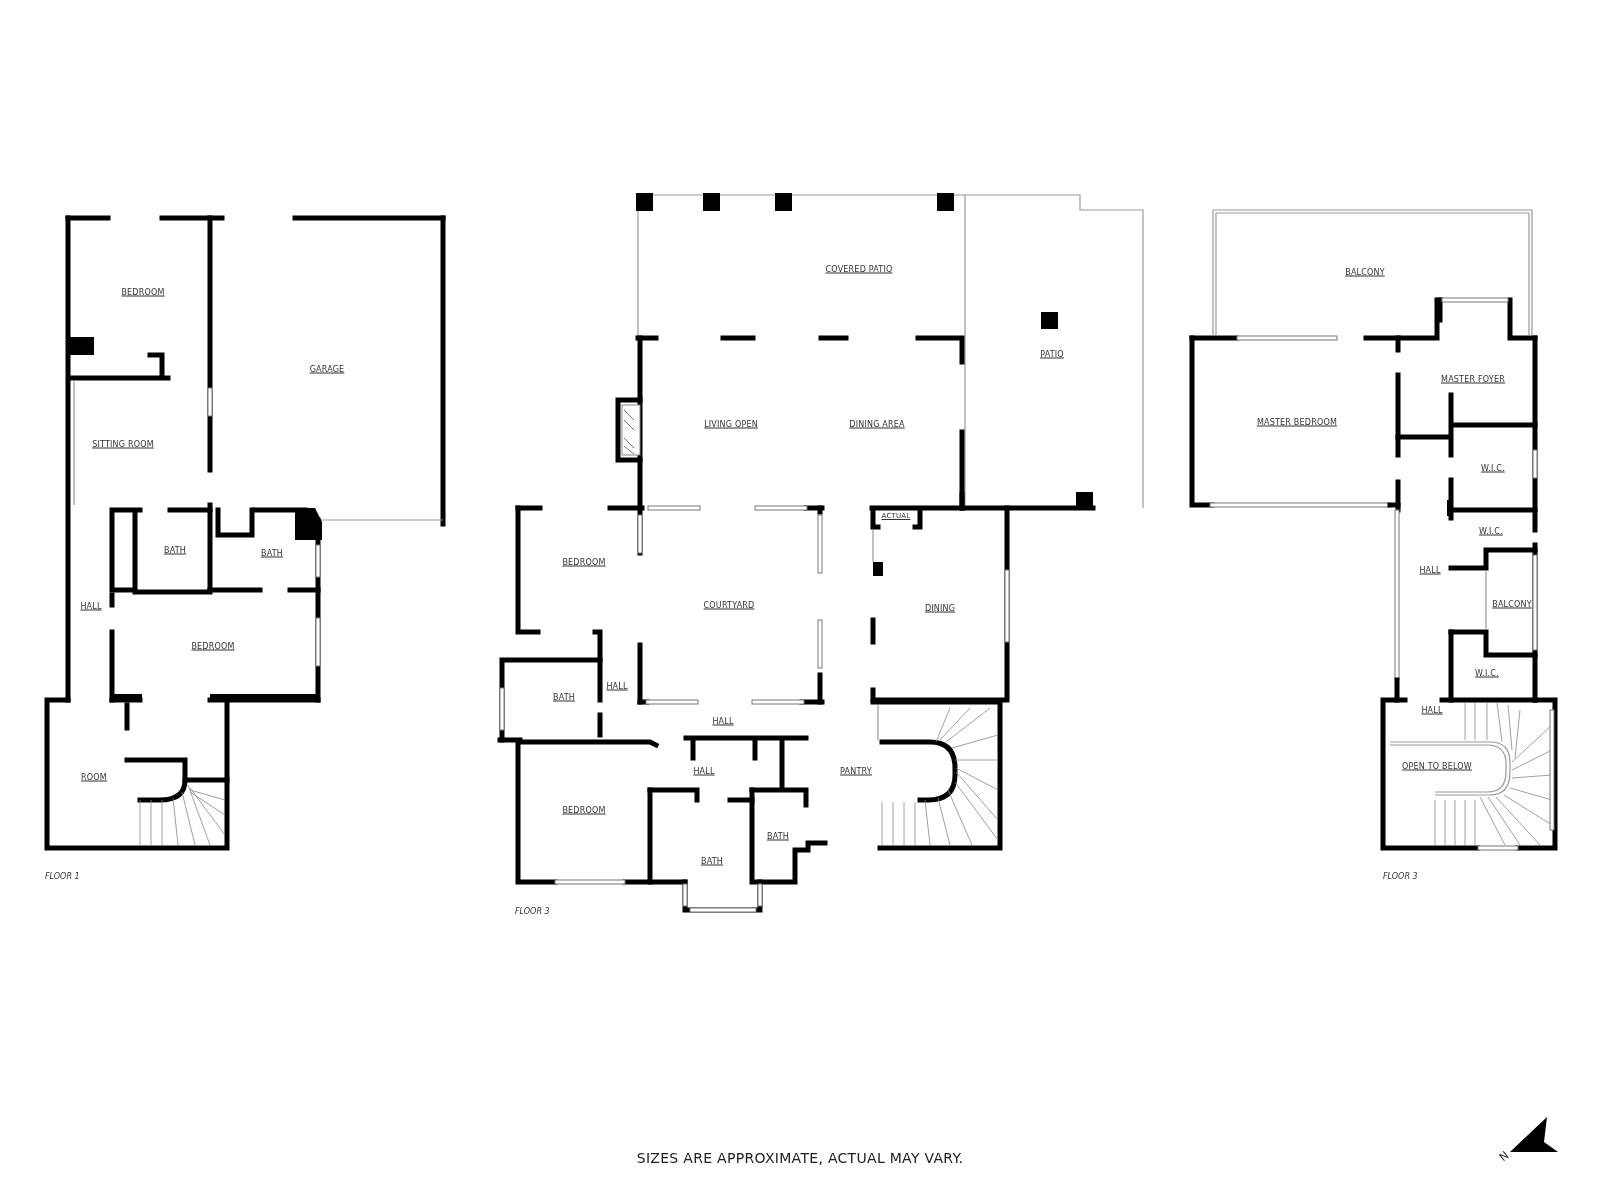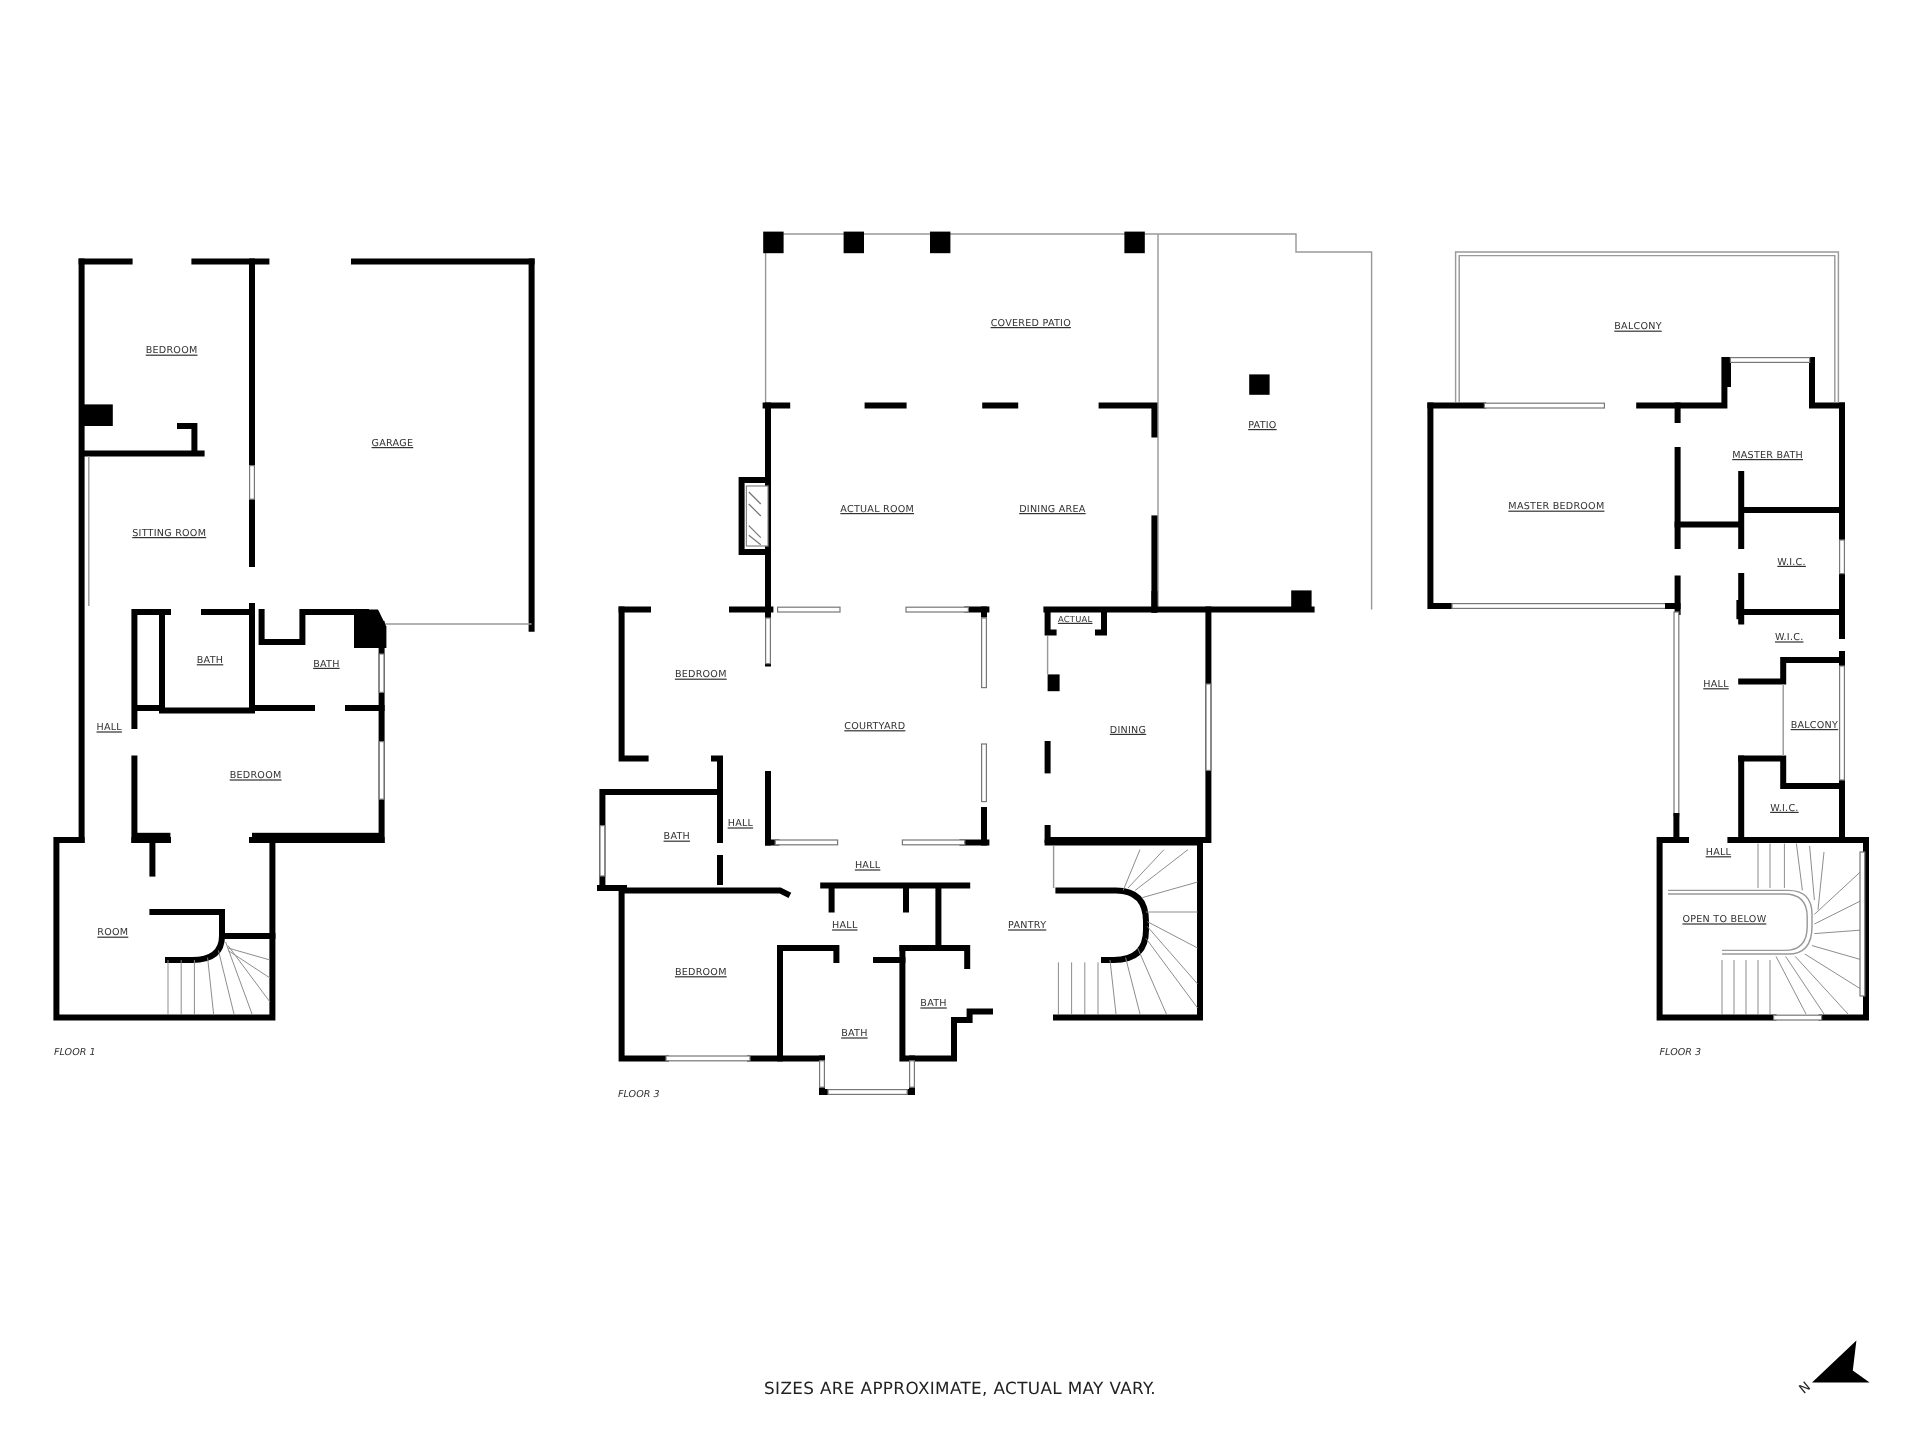--- a/index.html
+++ b/index.html
@@ -163,52 +163,52 @@
       <path d="M1465 703 L1465 740 M1475 703 L1475 740 M1487 703 L1487 740 M1497 703 L1502 742 M1508 705 L1512 750 M1520 710 L1515 758 M1552 725 L1512 762 M1552 750 L1512 770 M1552 775 L1512 778 M1552 800 L1510 788 M1552 825 L1504 795 M1540 845 L1496 797 M1520 845 L1488 797 M1505 845 L1480 797"></path>
       <path d="M1435 800 L1435 845 M1445 800 L1445 845 M1455 800 L1455 845 M1465 800 L1465 845 M1475 800 L1475 845"></path>
       <rect x="1550" y="710" width="4" height="120" class="win"></rect>
     </g>
   </g>
 </svg>
 
 <div>
   <span class="room-label" style="left:143px;top:292px">BEDROOM</span>
   <span class="room-label" style="left:327px;top:369px">GARAGE</span>
-  <span class="room-label" style="left:141px;top:444px">SITTING ROOM</span>
+  <span class="room-label" style="left:123px;top:444px">SITTING ROOM</span>
   <span class="room-label" style="left:175px;top:550px">BATH</span>
   <span class="room-label" style="left:272px;top:553px">BATH</span>
   <span class="room-label" style="left:91px;top:606px">HALL</span>
   <span class="room-label" style="left:213px;top:646px">BEDROOM</span>
   <span class="room-label" style="left:94px;top:777px">ROOM</span>
   <span class="floor-label" style="left:45px;top:872px">FLOOR 1</span>
 </div>
 
 <div>
   <span class="room-label" style="left:859px;top:269px">COVERED PATIO</span>
   <span class="room-label" style="left:1052px;top:354px">PATIO</span>
-  <span class="room-label" style="left:731px;top:424px">ACTUAL ROOM</span>
+  <span class="room-label" style="left:731px;top:424px">LIVING OPEN</span>
   <span class="room-label" style="left:877px;top:424px">DINING AREA</span>
   <span class="room-label" style="left:896px;top:516px;font-size:7px">ACTUAL</span>
   <span class="room-label" style="left:584px;top:562px">BEDROOM</span>
   <span class="room-label" style="left:729px;top:605px">COURTYARD</span>
   <span class="room-label" style="left:940px;top:608px">DINING</span>
   <span class="room-label" style="left:617px;top:686px">HALL</span>
   <span class="room-label" style="left:564px;top:697px">BATH</span>
   <span class="room-label" style="left:723px;top:721px">HALL</span>
   <span class="room-label" style="left:704px;top:771px">HALL</span>
   <span class="room-label" style="left:856px;top:771px">PANTRY</span>
   <span class="room-label" style="left:584px;top:810px">BEDROOM</span>
   <span class="room-label" style="left:778px;top:836px">BATH</span>
   <span class="room-label" style="left:712px;top:861px">BATH</span>
   <span class="floor-label" style="left:515px;top:907px">FLOOR 3</span>
 </div>
 
 <div>
   <span class="room-label" style="left:1365px;top:272px">BALCONY</span>
-  <span class="room-label" style="left:1473px;top:379px">MASTER BATH</span>
+  <span class="room-label" style="left:1473px;top:379px">MASTER FOYER</span>
   <span class="room-label" style="left:1297px;top:422px">MASTER BEDROOM</span>
   <span class="room-label" style="left:1493px;top:468px">W.I.C.</span>
   <span class="room-label" style="left:1491px;top:531px">W.I.C.</span>
   <span class="room-label" style="left:1430px;top:570px">HALL</span>
   <span class="room-label" style="left:1512px;top:604px">BALCONY</span>
   <span class="room-label" style="left:1487px;top:673px">W.I.C.</span>
   <span class="room-label" style="left:1432px;top:710px">HALL</span>
   <span class="room-label" style="left:1437px;top:766px">OPEN TO BELOW</span>
   <span class="floor-label" style="left:1383px;top:872px">FLOOR 3</span>
 </div>

